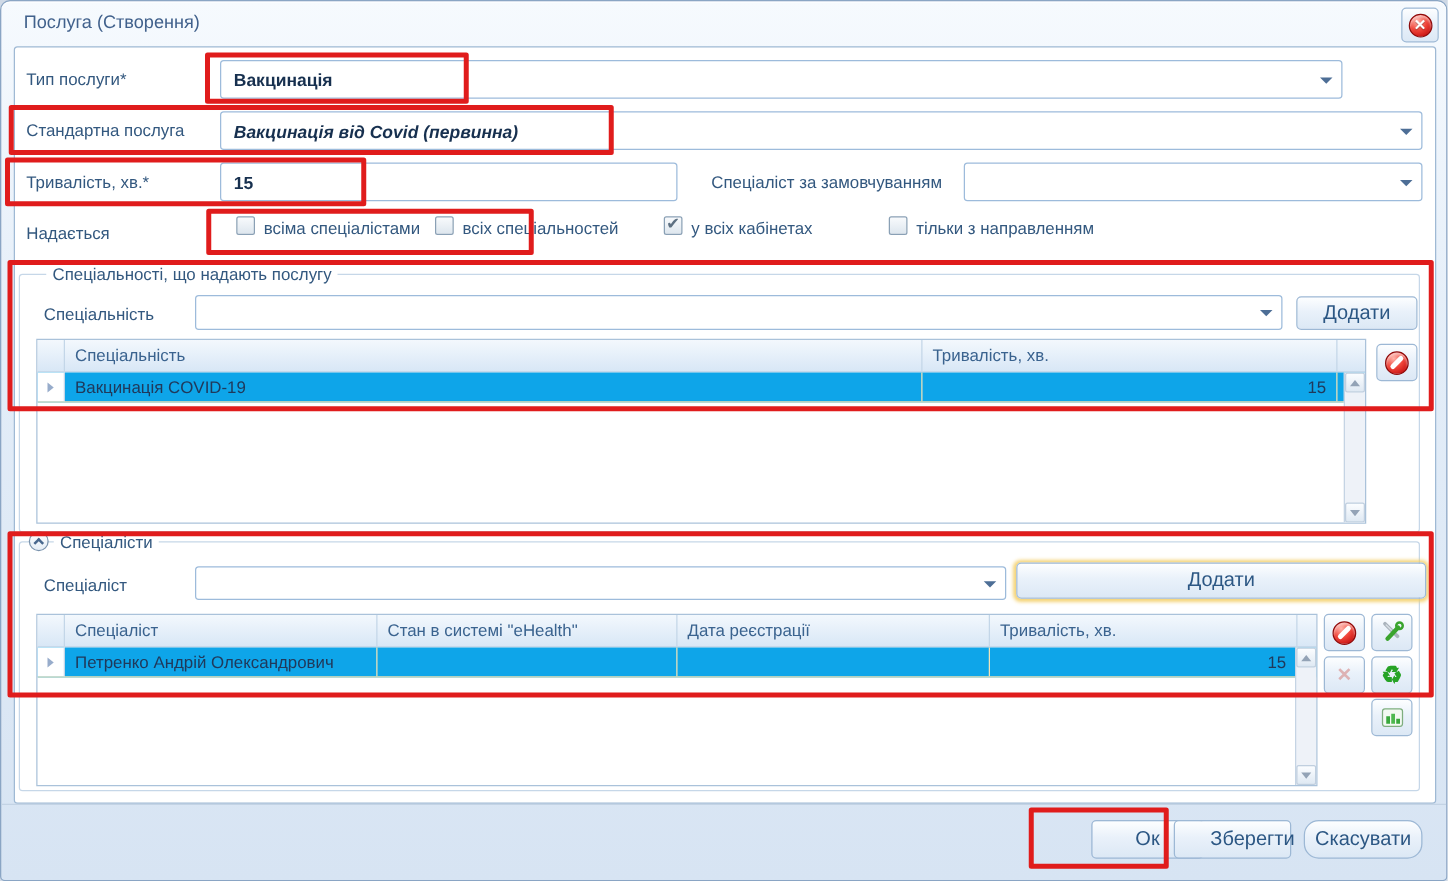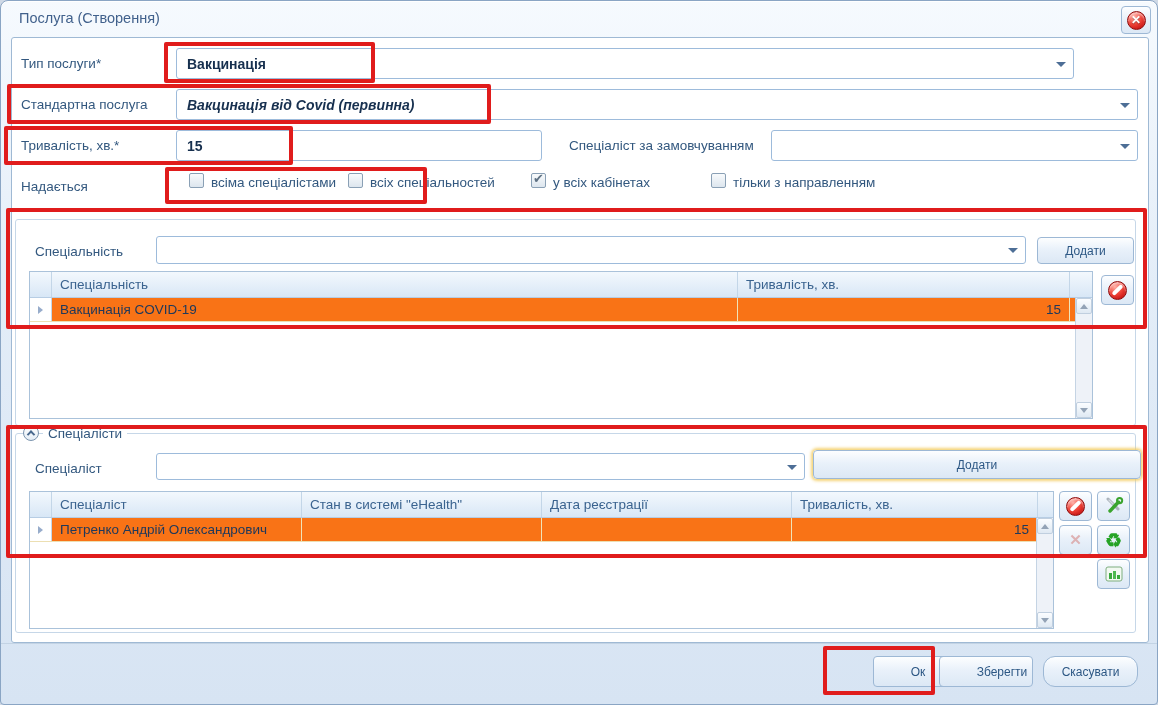--- a/index.html
+++ b/index.html
@@ -31,33 +31,33 @@
   .cb .tick{display:none;position:absolute;left:1px;top:-3px;font-size:13px;color:#5e7183;}
   .cb.checked .tick{display:block;}
   .grp{position:absolute;border:1px solid #c6d7e8;border-radius:3px;}
   .grp-legend{position:absolute;font-size:13.5px;color:#33587f;background:#fff;padding:0 5px;white-space:nowrap;}
   .tbl{position:absolute;border:1px solid #aac2da;background:#fff;overflow:hidden;}
   .thead{display:flex;height:26px;background:linear-gradient(#f3f8fd,#d8e7f6);
        border-bottom:1px solid #b7cde4;}
   .th{font-size:13.5px;color:#3a638f;padding:5px 0 0 8px;border-right:1px solid #c3d6e8;
        white-space:nowrap;overflow:hidden;}
   .th.fill{flex:1;border-right:none;}
-  .trow{display:flex;height:24px;background:#f97316;border-bottom:1px solid #ecdfb2;}
+  .trow{display:flex;height:24px;background:#0ea5e9;border-bottom:1px solid #ecdfb2;}
   .td{font-size:13.5px;color:#20395b;padding:4px 0 0 8px;border-right:1px solid #f0e3b8;
        white-space:nowrap;overflow:hidden;}
   .td.num{text-align:right;padding-right:8px;padding-left:0;}
   .ind{width:22px;display:flex;align-items:center;justify-content:center;border-right:1px solid #c3d6e8;}
   .ind .tri{width:0;height:0;border-top:4px solid transparent;border-bottom:4px solid transparent;
        border-left:5px solid #97accb;}
   .sb{position:absolute;width:17px;background:#eef2f8;border-left:1px solid #c5d4e4;}
   .sb-btn{position:absolute;left:0;width:16px;height:16px;display:flex;align-items:center;justify-content:center;
        background:linear-gradient(#fbfdff,#dfe9f3);border:1px solid #c0cfdf;border-radius:2px;}
   .tri-up{width:0;height:0;border-left:4px solid transparent;border-right:4px solid transparent;border-bottom:5px solid #93a3b6;}
   .tri-dn{width:0;height:0;border-left:4px solid transparent;border-right:4px solid transparent;border-top:5px solid #93a3b6;}
-  .push{font-size:12px;color:#2c5784;}
+  .push{font-size:16px;color:#2c5784;}
   .red-box{position:absolute;border:4px solid #e01c1c;border-radius:2px;pointer-events:none;z-index:50;}
   .icon-btn{width:33px;height:30px;}
   .grayx{font-size:15px;font-weight:bold;color:#dba3a3;opacity:.8;}
   .recycle{font-size:19px;color:#26a326;font-weight:bold;line-height:1;}
   .collapse{position:absolute;width:16px;height:16px;border:1px solid #7a93ad;border-radius:50%;
        background:linear-gradient(#ffffff,#e4edf6);display:flex;align-items:center;justify-content:center;}
   .chev{width:6px;height:6px;border-left:2px solid #48688e;border-top:2px solid #48688e;
        transform:rotate(45deg) translate(1px,1px);}
   .footer-line{position:absolute;left:0;right:0;top:642px;height:1px;background:#c3d3e4;}
 </style>
@@ -103,20 +103,21 @@
   <div class="cb" style="left:347px;top:172px;"></div>
   <div class="lbl" style="left:369px;top:174px;">всіх спеціальностей</div>
   <div class="cb checked" style="left:530px;top:172px;">
       <span class="tick">✔</span>
     </div>
   <div class="lbl" style="left:552px;top:174px;">у всіх кабінетах</div>
   <div class="cb" style="left:710px;top:172px;"></div>
   <div class="lbl" style="left:732px;top:174px;">тільки з направленням</div>
 
   <div class="grp" style="left:14px;top:218px;width:1121px;height:207px;"></div>
+  <div class="grp-legend" style="left:36px;top:211px;">Спеціальності, що надають послугу</div>
   <div class="lbl" style="left:34px;top:243px;">Спеціальність</div>
   <div class="combo" style="left:155px;top:235px;width:870px;height:28px;">
     <span class="val" style="font-weight:normal;"></span>
     <span class="darr"></span>
   </div>
   <div class="chrome-btn" style="left:1036px;top:236px;width:97px;height:27px;">
     <span class="push">Додати</span>
   </div>
 
   <div class="tbl" style="left:28px;top:270px;width:1064px;height:148px;">

